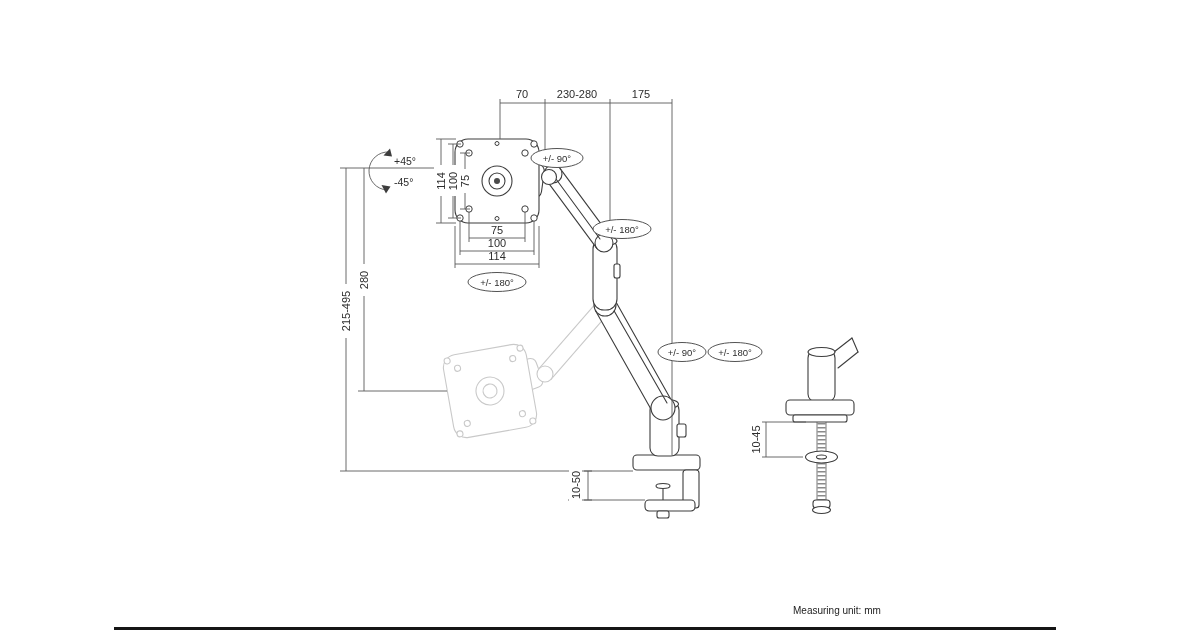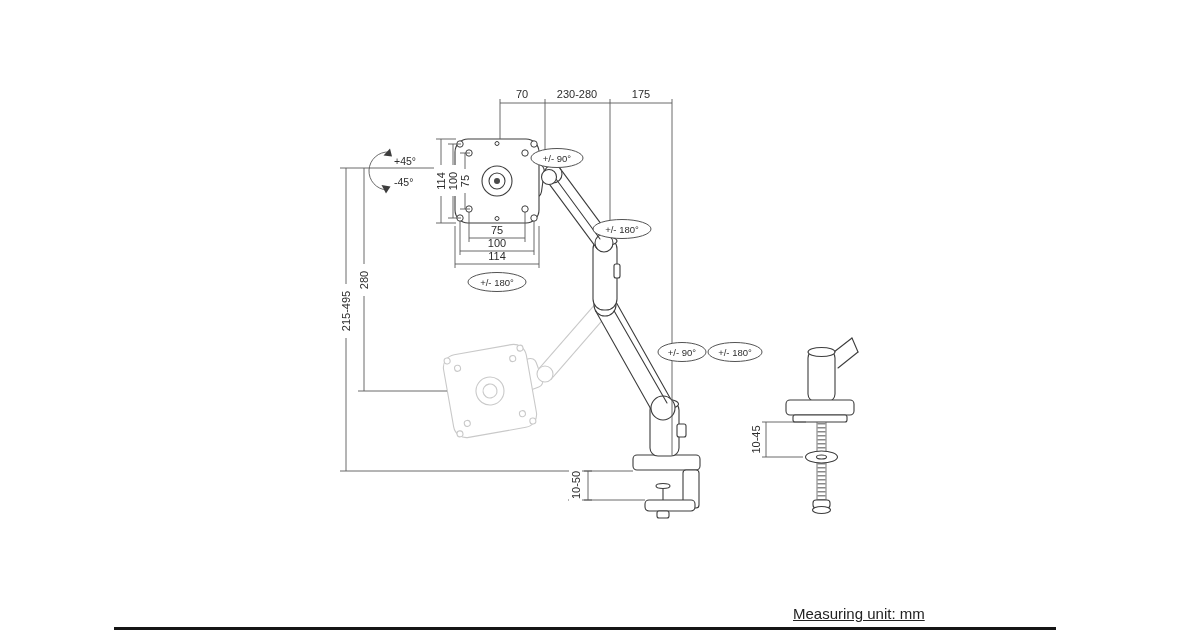--- a/index.html
+++ b/index.html
@@ -11,21 +11,21 @@
   .hole{fill:#fff;stroke:#3d3d3d;stroke-width:1;}
   .ghost{fill:#fff;stroke:#c9c9c9;stroke-width:1.1;stroke-linejoin:round;}
   .dimline{stroke:#5a5a5a;stroke-width:0.9;fill:none;}
   .mask{fill:#fff;stroke:none;}
   .dim{font-size:11px;fill:#2d2d2d;}
   .mid{text-anchor:middle;}
   .badge{fill:#fff;stroke:#4a4a4a;stroke-width:0.95;}
   .badge-text{font-size:9.5px;fill:#2d2d2d;text-anchor:middle;}
   .tilt-text{font-size:10.5px;fill:#2d2d2d;}
   .arrowhead{fill:#3d3d3d;stroke:none;}
-  .footer-note{position:absolute;left:793px;top:605px;font-size:15px;color:#222;text-decoration:underline;}
+  .footer-note{position:absolute;left:793px;top:605px;font-size:10px;color:#222;}
   .bottom-bar{position:absolute;left:114px;width:972px;height:3px;bottom:0;background:#151515;}
 </style>
 </head>
 <body>
 
 <div class="page">
 <svg width="1200" height="630" viewBox="0 0 1200 630">
 
   <g>
     <polygon class="ghost" points="551,379.3 539,368.7 598.9,299.8 611,310.3"></polygon>

